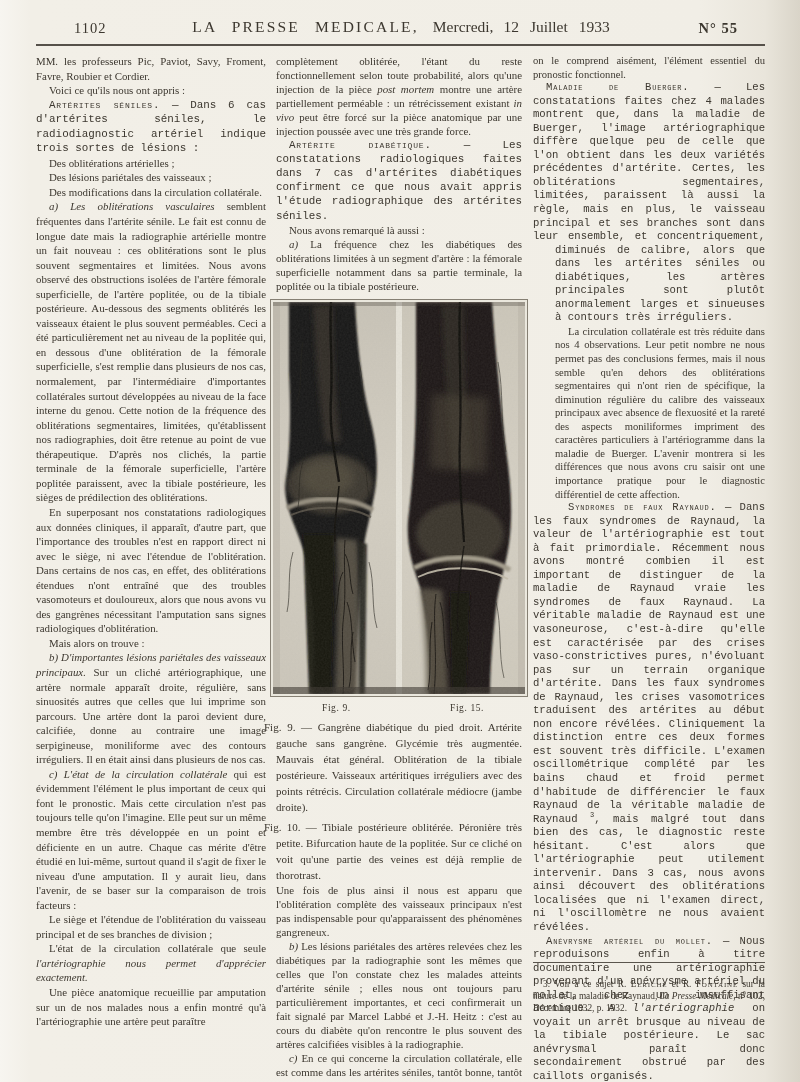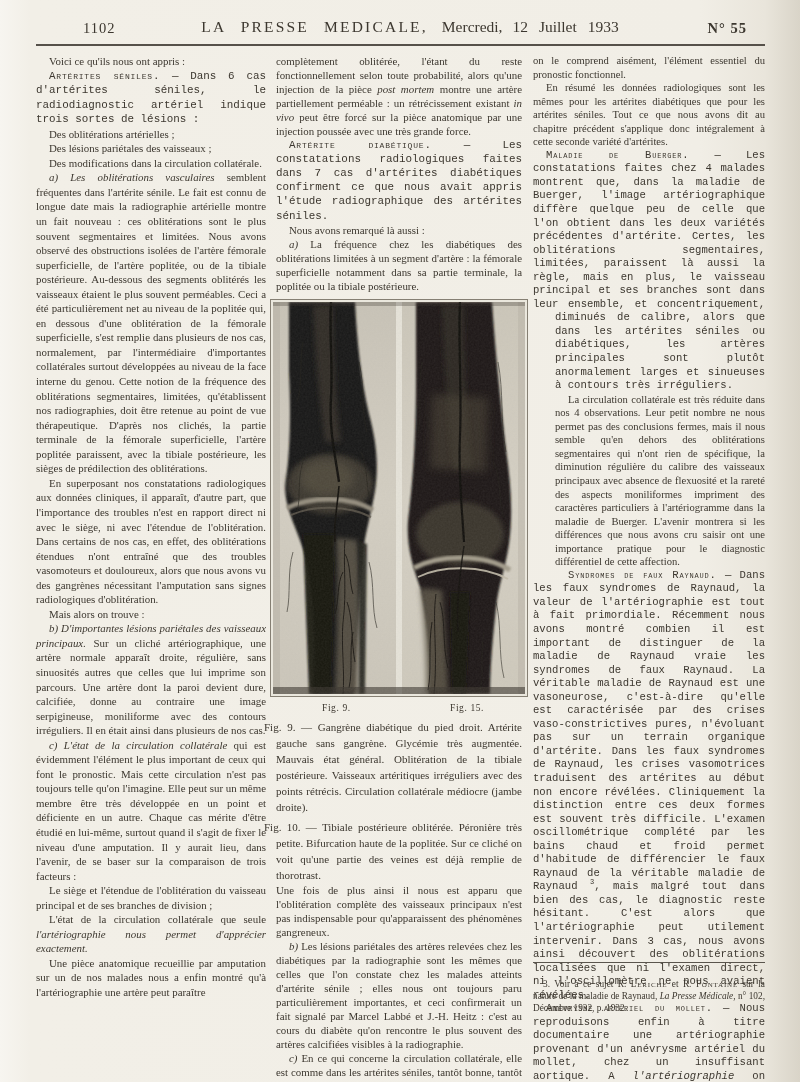--- a/index.html
+++ b/index.html
@@ -3,21 +3,21 @@
 <meta charset="utf-8">
 <style>
   html,body{margin:0;padding:0;background:#e8e4da;}
   .page{
     position:relative;width:800px;height:1082px;overflow:hidden;
     background:linear-gradient(90deg,#f7f5f0 0px,#f2efe7 30px,#f1eee6 700px,#e9e5db 765px,#d9d4c8 800px);
     font-family:"Liberation Serif","DejaVu Serif",serif;
     color:#3c372f;
   }
   
-  .hdr{position:absolute;top:18px;left:45px;width:730px;height:26px;}
+  .hdr{position:absolute;top:18px;left:36px;width:730px;height:26px;}
   .hdr .pageno{position:absolute;left:38px;top:2px;font-size:14.5px;letter-spacing:1px;}
   .hdr .title{position:absolute;left:0;right:0;top:0;text-align:center;font-size:15.5px;}
   .hdr .t1{letter-spacing:2.2px;word-spacing:9px;margin-right:14px;}
   .hdr .t2{margin-right:10px;}
   .hdr .t3{word-spacing:7px;}
   .hdr .issue{position:absolute;right:28px;top:2px;font-size:14.5px;letter-spacing:1px;font-weight:bold;}
   .hdr-rule{position:absolute;top:44px;left:36px;width:729px;border-top:2px solid #56514a;}
   
   .col{position:absolute;top:54px;text-align:justify;hyphens:auto;}
   .col1{left:36px;width:230px;font-size:10.9px;line-height:14.55px;}
@@ -52,20 +52,21 @@
 <div class="page">
 
   <div class="hdr">
     <span class="pageno">1102</span>
     <span class="title"><span class="t1">LA PRESSE MEDICALE,</span><span class="t2">Mercredi,</span><span class="t3">12 Juillet 1933</span></span>
     <span class="issue">N° 55</span>
   </div>
   <div class="hdr-rule"></div>
 
   <div class="col col1">
+    <p>MM. les professeurs Pic, Paviot, Savy, Froment, Favre, Roubier et Cordier.</p>
     <p class="ind">Voici ce qu'ils nous ont appris :</p>
     <p class="sect"><span class="sc">Artérites séniles.</span><span> — </span><span>Dans 6 cas d'artérites séniles, le radiodiagnostic artériel indique trois sortes de lésions :</span></p>
     <p class="ind">Des oblitérations artérielles ;</p>
     <p class="ind">Des lésions pariétales des vaisseaux ;</p>
     <p class="ind">Des modifications dans la circulation collatérale.</p>
     <p class="ind"><span class="it">a) Les oblitérations vasculaires</span><span> semblent fréquentes dans l'artérite sénile. Le fait est connu de longue date mais la radiographie artérielle montre un fait nouveau : ces oblitérations sont le plus souvent segmentaires et limitées. Nous avons observé des obstructions isolées de l'artère fémorale superficielle, de l'artère poplitée, ou de la tibiale postérieure. Au-dessous des segments oblitérés les vaisseaux étaient le plus souvent perméables. Ceci a été particulièrement net au niveau de la poplitée qui, en dessous d'une oblitération de la fémorale superficielle, s'est remplie dans plusieurs de nos cas, normalement, par l'intermédiaire d'importantes collatérales surtout développées au niveau de la face interne du genou. Cette notion de la fréquence des oblitérations segmentaires, limitées, qu'établissent nos radiographies, doit être retenue au point de vue thérapeutique. D'après nos clichés, la partie terminale de la fémorale superficielle, l'artère poplitée paraissent, avec la tibiale postérieure, les sièges de prédilection des oblitérations.</span></p>
     <p class="ind">En superposant nos constatations radiologiques aux données cliniques, il apparaît, d'autre part, que l'importance des troubles n'est en rapport direct ni avec le siège, ni avec l'étendue de l'oblitération. Dans certains de nos cas, en effet, des oblitérations étendues n'ont entraîné que des troubles vasomoteurs et douloureux, alors que nous avons vu des gangrènes nécessitant l'amputation sans signes radiologiques d'oblitération.</p>
     <p class="ind">Mais alors on trouve :</p>
     <p class="ind"><span class="it">b) D'importantes lésions pariétales des vaisseaux principaux.</span><span> Sur un cliché artériographique, une artère normale apparaît droite, régulière, sans sinuosités autres que celles que lui imprime son parcours. Une artère dont la paroi devient dure, calcifiée, donne au contraire une image serpigineuse, moniliforme avec des contours irréguliers. Il en était ainsi dans plusieurs de nos cas.</span></p>
     <p class="ind"><span class="it">c) L'état de la circulation collatérale</span><span> qui est évidemment l'élément le plus important de ceux qui font le pronostic. Mais cette circulation n'est pas toujours telle qu'on l'imagine. Elle peut sur un même membre être très développée en un point et déficiente en un autre. Chaque cas mérite d'être étudié en lui-même, surtout quand il s'agit de fixer le niveau d'une amputation. Il y aurait lieu, dans l'avenir, de se baser sur la comparaison de trois facteurs :</span></p>
@@ -188,21 +189,20 @@
       <p class="caption">Fig. 10. — Tibiale postérieure oblitérée. Péronière très petite. Bifurcation haute de la poplitée. Sur ce cliché on voit qu'une partie des veines est déjà remplie de thorotrast.</p>
     </div>
 
     <p class="postfig">Une fois de plus ainsi il nous est apparu que l'oblitération complète des vaisseaux principaux n'est pas indispensable pour qu'apparaissent des phénomènes gangreneux.</p>
     <p class="ind"><span class="it">b)</span><span> Les lésions pariétales des artères relevées chez les diabétiques par la radiographie sont les mêmes que celles que l'on constate chez les malades atteints d'artérite sénile ; elles nous ont toujours paru particulièrement importantes, et ceci confirmerait un fait signalé par Marcel Labbé et J.-H. Heitz : c'est au cours du diabète qu'on rencontre le plus souvent des artères calcifiées visibles à la radiographie.</span></p>
     <p class="ind"><span class="it">c)</span><span> En ce qui concerne la circulation collatérale, elle est comme dans les artérites séniles, tantôt bonne, tantôt déficiente. Elle constitue,</span></p>
   </div>
 
   <div class="col col3">
     <p>on le comprend aisément, l'élément essentiel du pronostic fonctionnel.</p>
-    <p class="ind">En résumé les données radiologiques sont les mêmes pour les artérites diabétiques que pour les artérites séniles. Tout ce que nous avons dit au chapitre précédent s'applique donc intégralement à cette seconde variété d'artérites.</p>
     <p class="sect"><span class="sc">Maladie de Buerger.</span><span> — </span><span>Les constatations faites chez 4 malades montrent que, dans la maladie de Buerger, l'image artériographique diffère quelque peu de celle que l'on obtient dans les deux variétés précédentes d'artérite. Certes, les oblitérations segmentaires, limitées, paraissent là aussi la règle, mais en plus, le vaisseau principal et ses branches sont dans leur ensemble, et concentriquement, </span><span class="fig-intrude"></span><span>diminués de calibre, alors que dans les artérites séniles ou diabétiques, les artères principales sont plutôt anormalement larges et sinueuses à contours très irréguliers.</span></p>
     <p class="ind">La circulation collatérale est très réduite dans nos 4 observations. Leur petit nombre ne nous permet pas des conclusions fermes, mais il nous semble qu'en dehors des oblitérations segmentaires qui n'ont rien de spécifique, la diminution régulière du calibre des vaisseaux principaux avec absence de flexuosité et la rareté des aspects moniliformes impriment des caractères particuliers à l'artériogramme dans la maladie de Buerger. L'avenir montrera si les différences que nous avons cru saisir ont une importance pratique pour le diagnostic différentiel de cette affection.</p>
     <p class="sect"><span class="sc">Syndromes de faux Raynaud.</span><span> — </span><span>Dans les faux syndromes de Raynaud, la valeur de l'artériographie est tout à fait primordiale. Récemment nous avons montré combien il est important de distinguer de la maladie de Raynaud vraie les syndromes de faux Raynaud. La véritable maladie de Raynaud est une vasoneurose, c'est-à-dire qu'elle est caractérisée par des crises vaso-constrictives pures, n'évoluant pas sur un terrain organique d'artérite. Dans les faux syndromes de Raynaud, les crises vasomotrices traduisent des artérites au début non encore révélées. Cliniquement la distinction entre ces deux formes est souvent très difficile. L'examen oscillométrique complété par les bains chaud et froid permet d'habitude de différencier le faux Raynaud de la véritable maladie de Raynaud </span><sup>3</sup><span>, mais malgré tout dans bien des cas, le diagnostic reste hésitant. C'est alors que l'artériographie peut utilement intervenir. Dans 3 cas, nous avons ainsi découvert des oblitérations localisées que ni l'examen direct, ni l'oscillomètre ne nous avaient révélées.</span></p>
     <p class="sect"><span class="sc">Anévrysme artériel du mollet.</span><span> — </span><span>Nous reproduisons enfin à titre documentaire une artériographie provenant d'un anévrysme artériel du mollet, chez un insuffisant aortique. A </span><span class="it">l'artériographie</span><span> on voyait un arrêt brusque au niveau de la tibiale postérieure. Le sac anévrysmal paraît donc secondairement obstrué par des caillots organisés.</span></p>
     <p class="sect">En somme 28 artériographies faites chez 21</p>
   </div>
 
   <div class="footnote"><span>3. Voir à ce sujet R. </span><span class="sc">Leriche</span><span> et R. </span><span class="sc">Fontaine</span><span> sur la nature de la maladie de Raynaud, </span><span class="it">La Presse Médicale,</span><span> n° 102, Décembre 1932, p. 1932.</span></div>
 
 </div>

